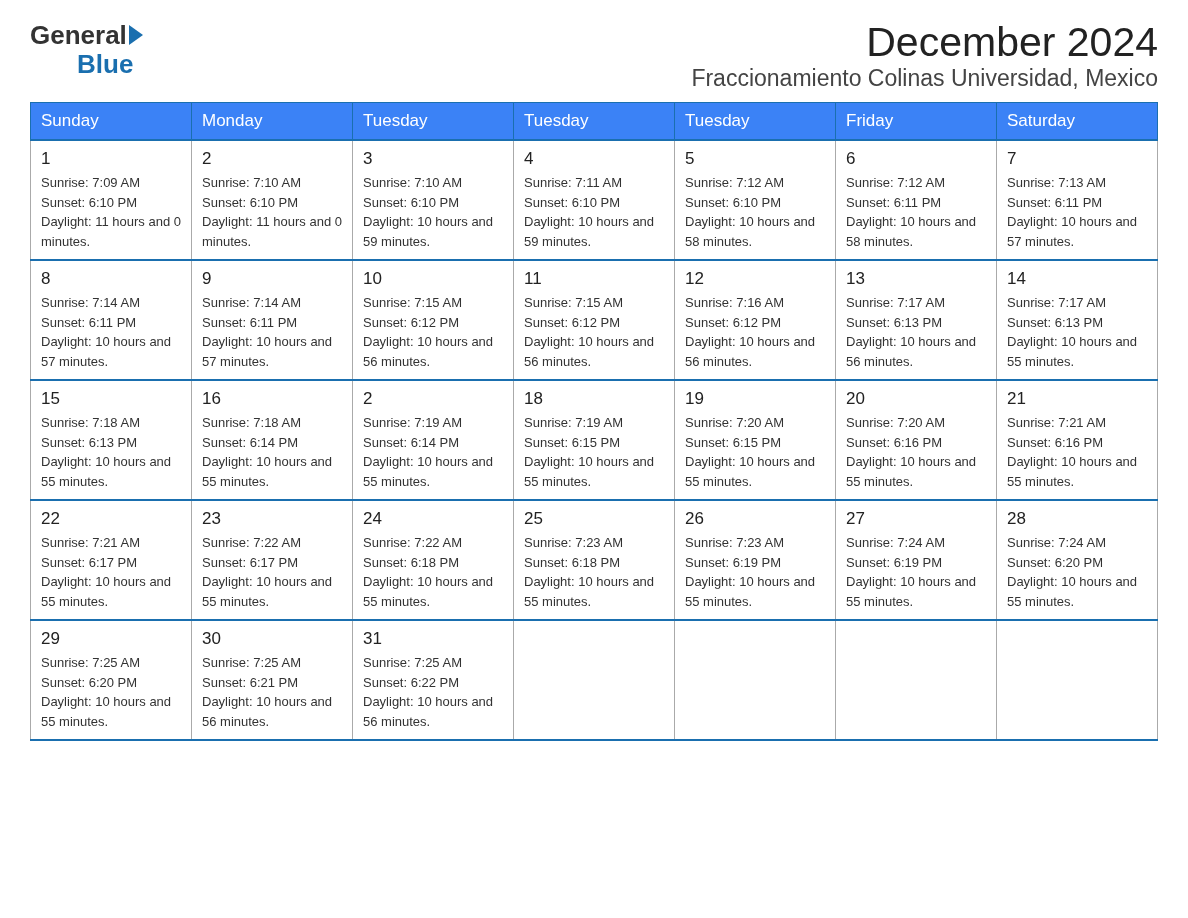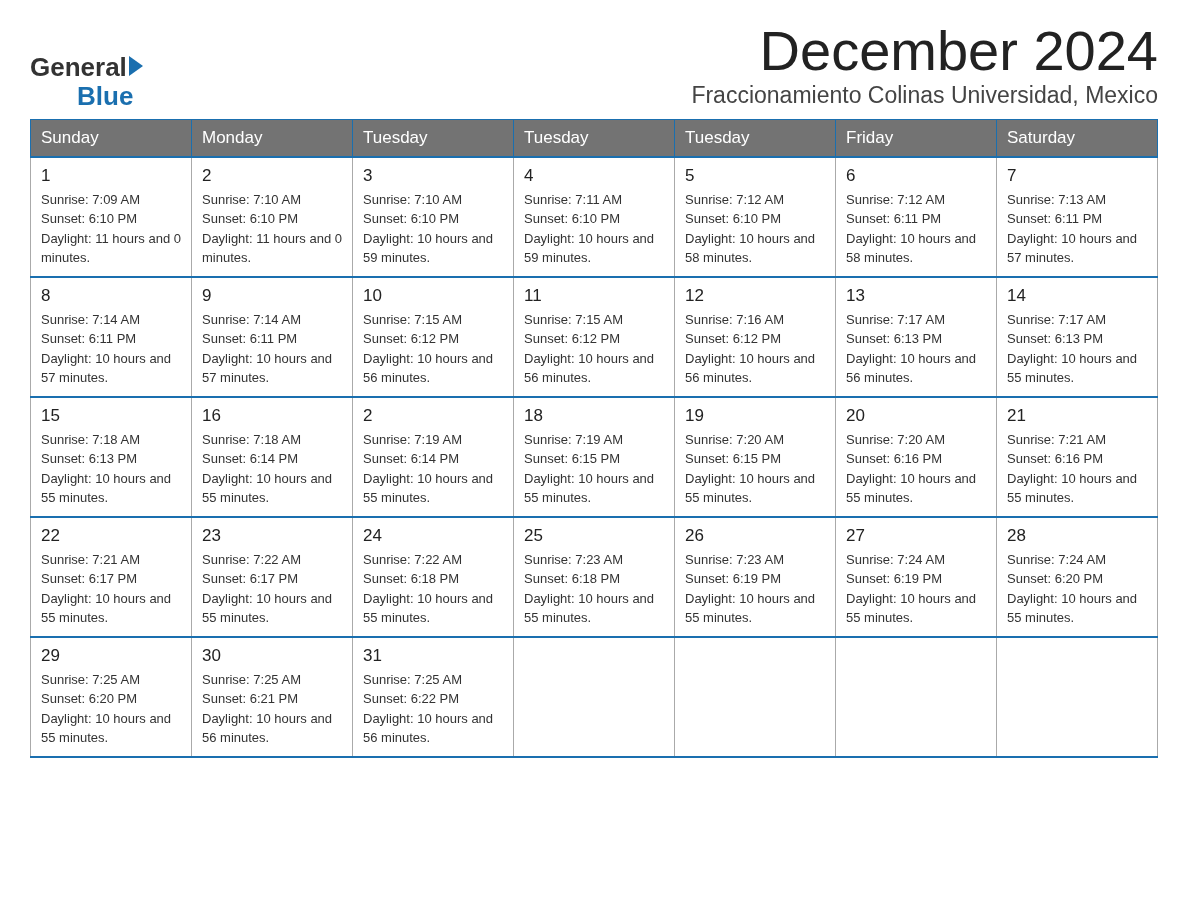--- a/index.html
+++ b/index.html
@@ -6,21 +6,21 @@
     body {
       background: #ffffff;
       font-family: Arial, sans-serif;
       width: 1188px;
       min-height: 918px;
       padding: 20px 30px;
     }
     .header {
       display: flex;
       justify-content: space-between;
-      align-items: flex-end;
+      align-items: flex-start;
       margin-bottom: 10px;
     }
     .logo {
       display: flex;
       align-items: center;
       gap: 4px;
     }
     .logo-text-general {
       font-size: 26px;
       font-weight: bold;
@@ -47,37 +47,37 @@
       font-size: 26px;
       font-weight: bold;
       color: #1a6faf;
       line-height: 1;
       margin-left: 47px;
     }
     .title-block {
       text-align: right;
     }
     .month-title {
-      font-size: 56px;
+      font-size: 41px;
       font-weight: 300;
       color: #222;
       line-height: 1.1;
     }
     .location-title {
       font-size: 23px;
       color: #444;
       font-weight: normal;
     }
     .calendar-table {
       width: 100%;
       border-collapse: collapse;
       margin-top: 8px;
     }
     .calendar-table th {
-      background-color: #737373;
+      background-color: #3b82f6;
       color: #ffffff;
       padding: 8px 10px;
       text-align: left;
       font-size: 17px;
       font-weight: normal;
       border: 1px solid #1a6faf;
     }
     .calendar-table td {
       vertical-align: top;
       padding: 8px 10px;

